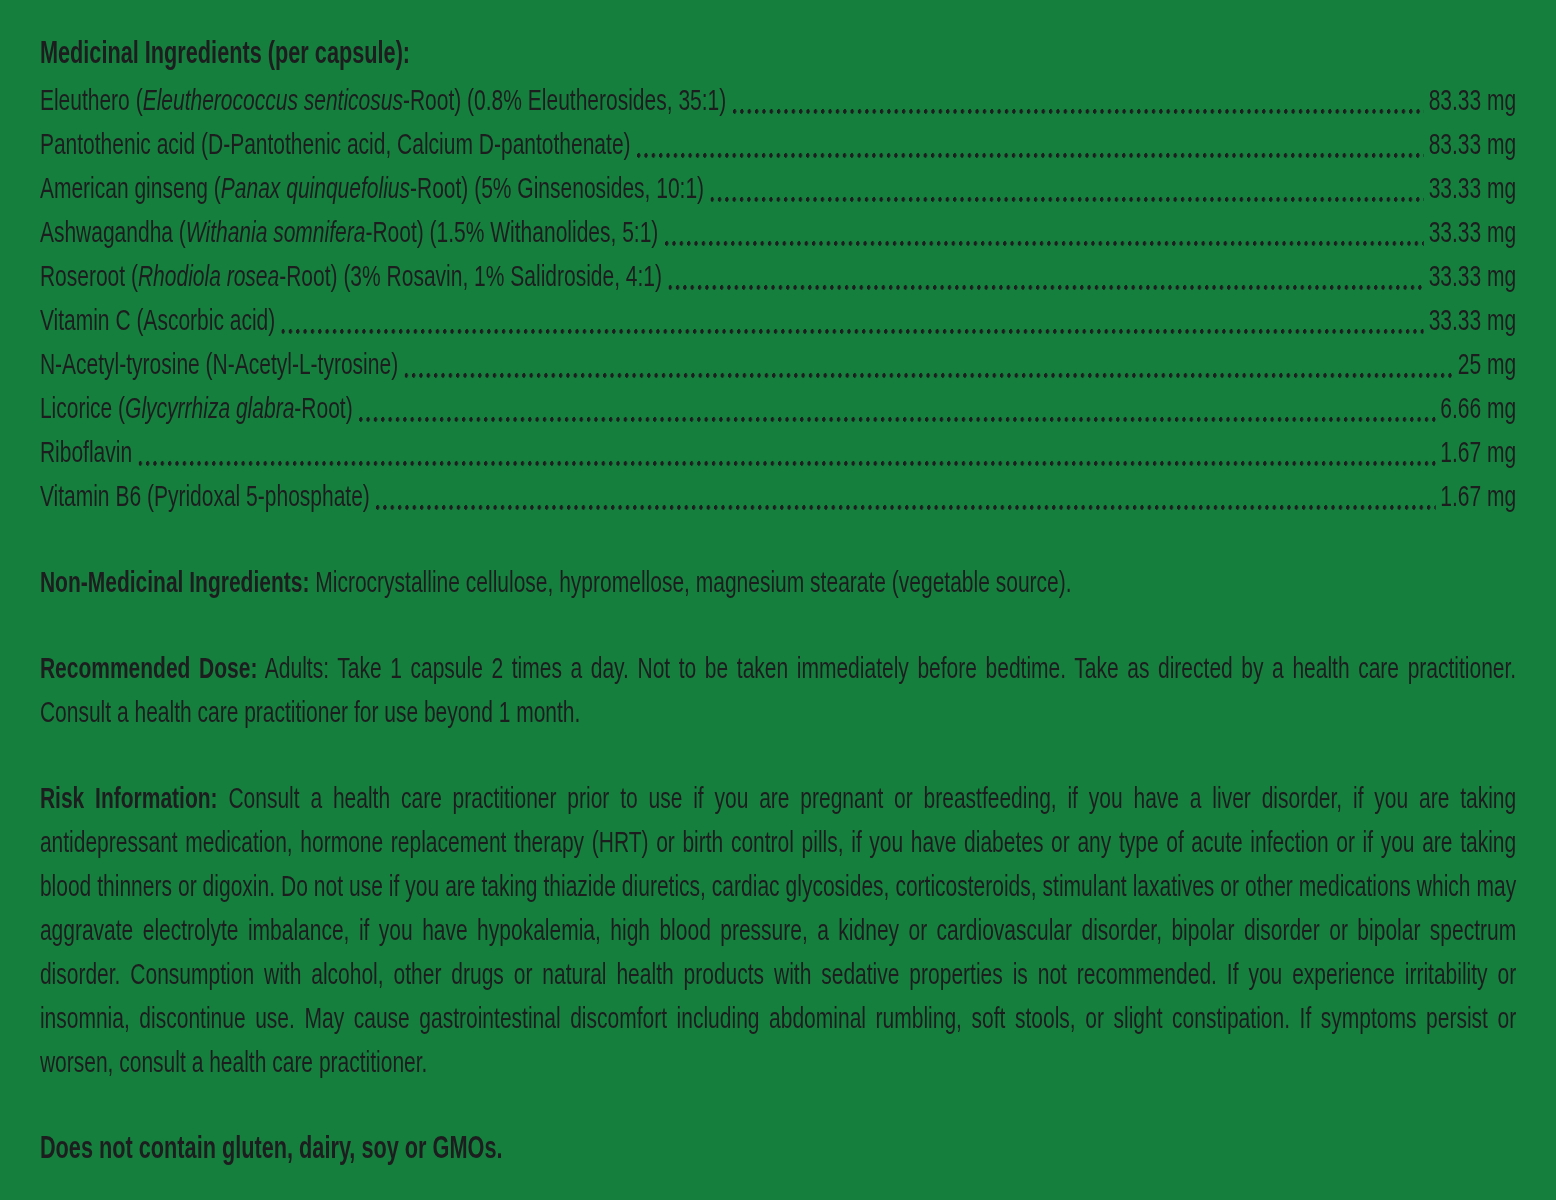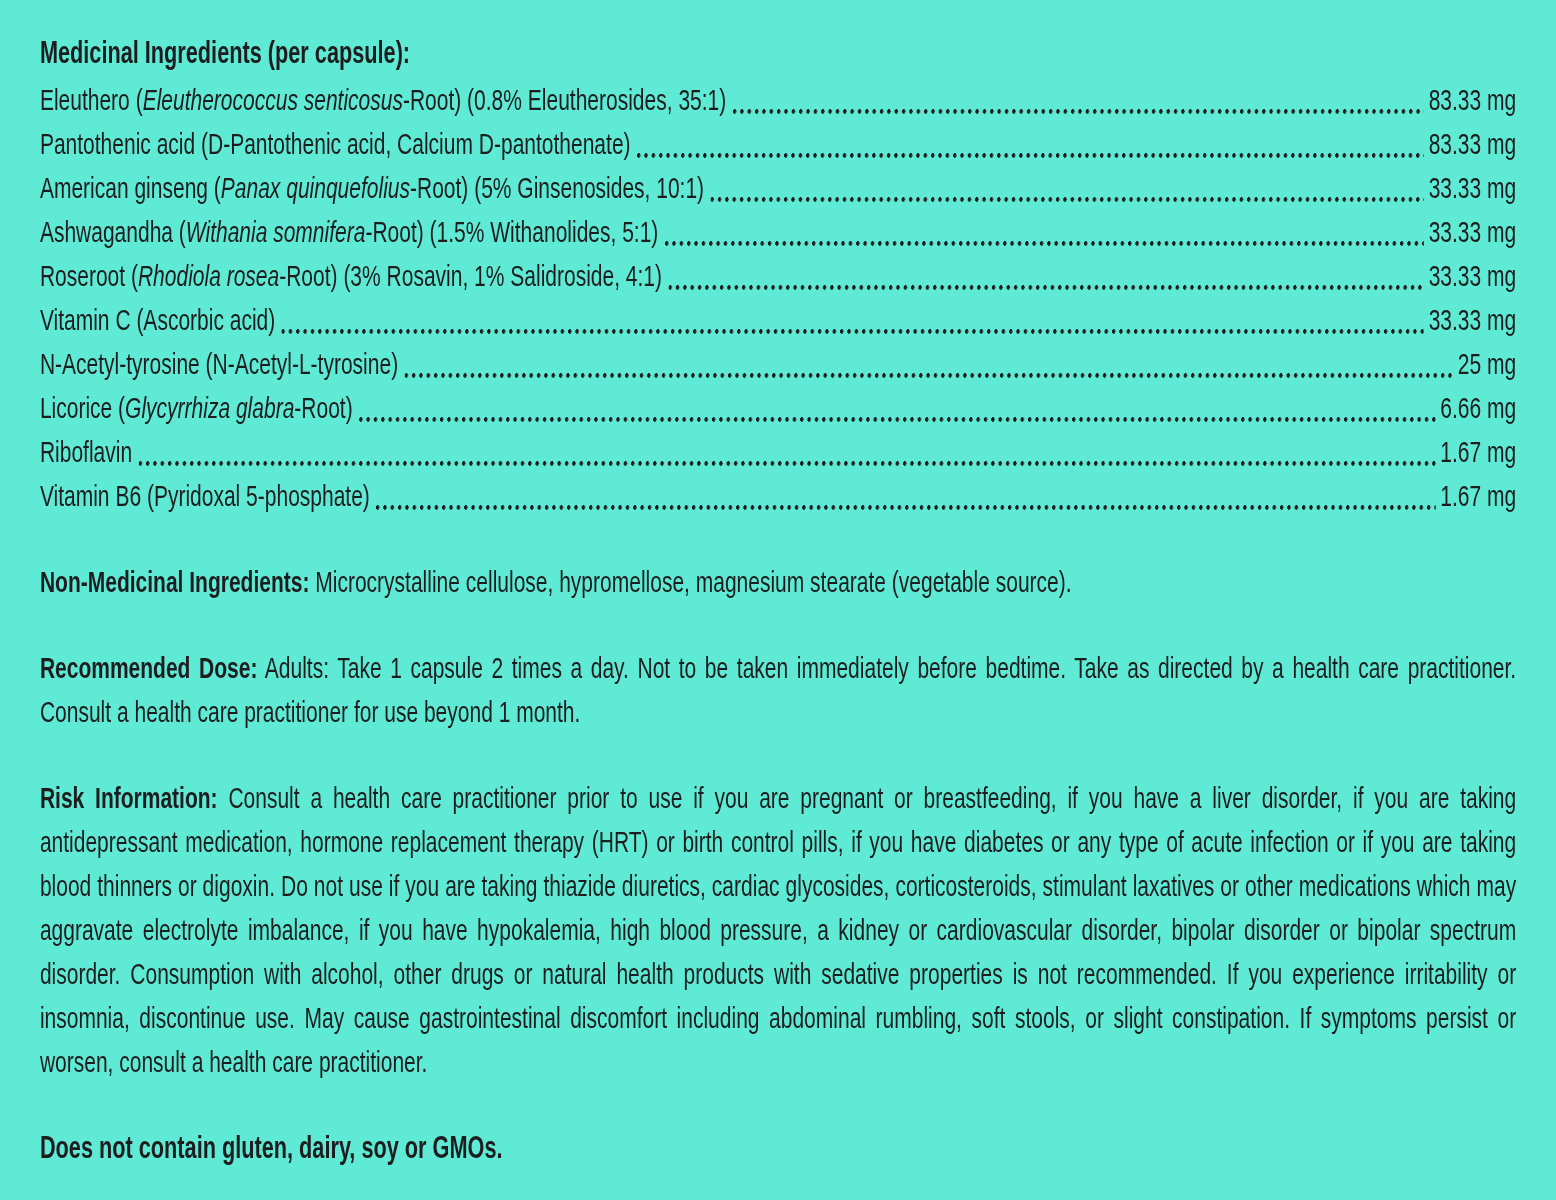--- a/index.html
+++ b/index.html
@@ -5,21 +5,21 @@
   html, body {
     margin: 0;
     padding: 0;
     background: #ffffff;
   }
   .viewport {
     position: relative;
     width: 1556px;
     height: 1200px;
     overflow: hidden;
-    background: #5eead4;
+    background: #15803d;
   }
   
   .scale {
     width: 2223px;
     transform: scaleX(0.70);
     transform-origin: 0 0;
     box-sizing: border-box;
     padding: 30px 57px 0 57px;
     color: #1d1d1f;
     font-family: "Liberation Sans", sans-serif;

